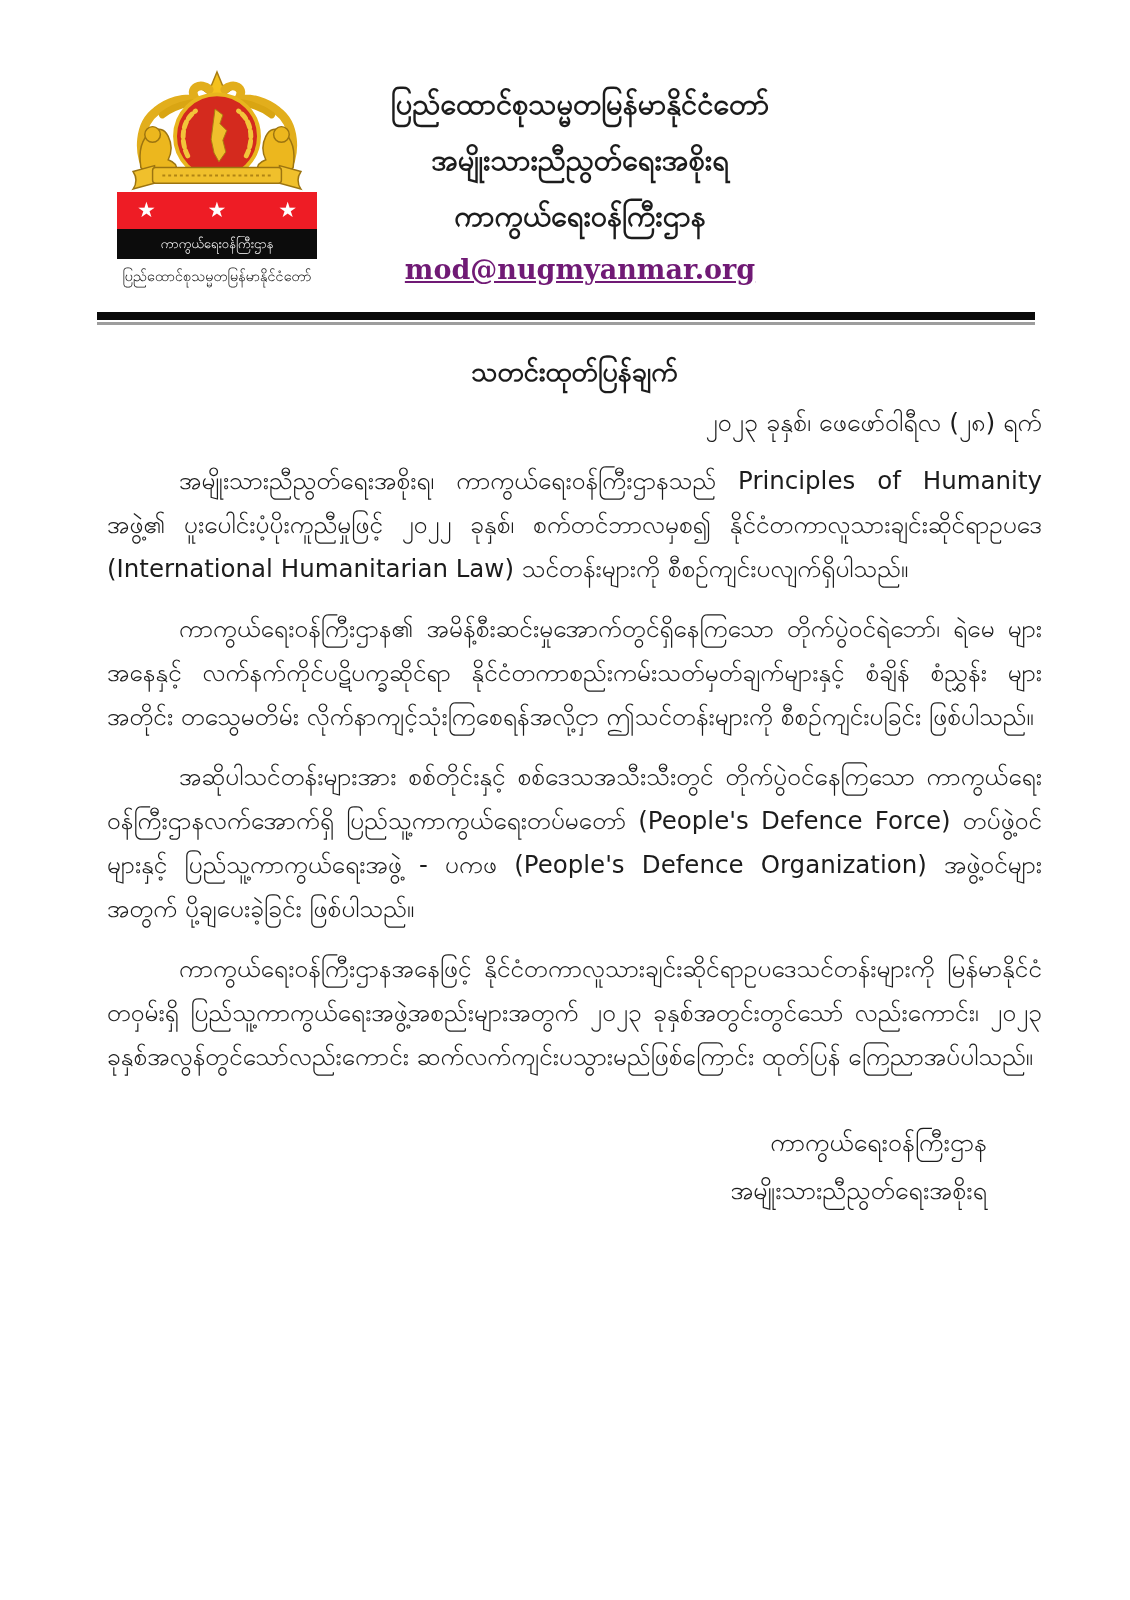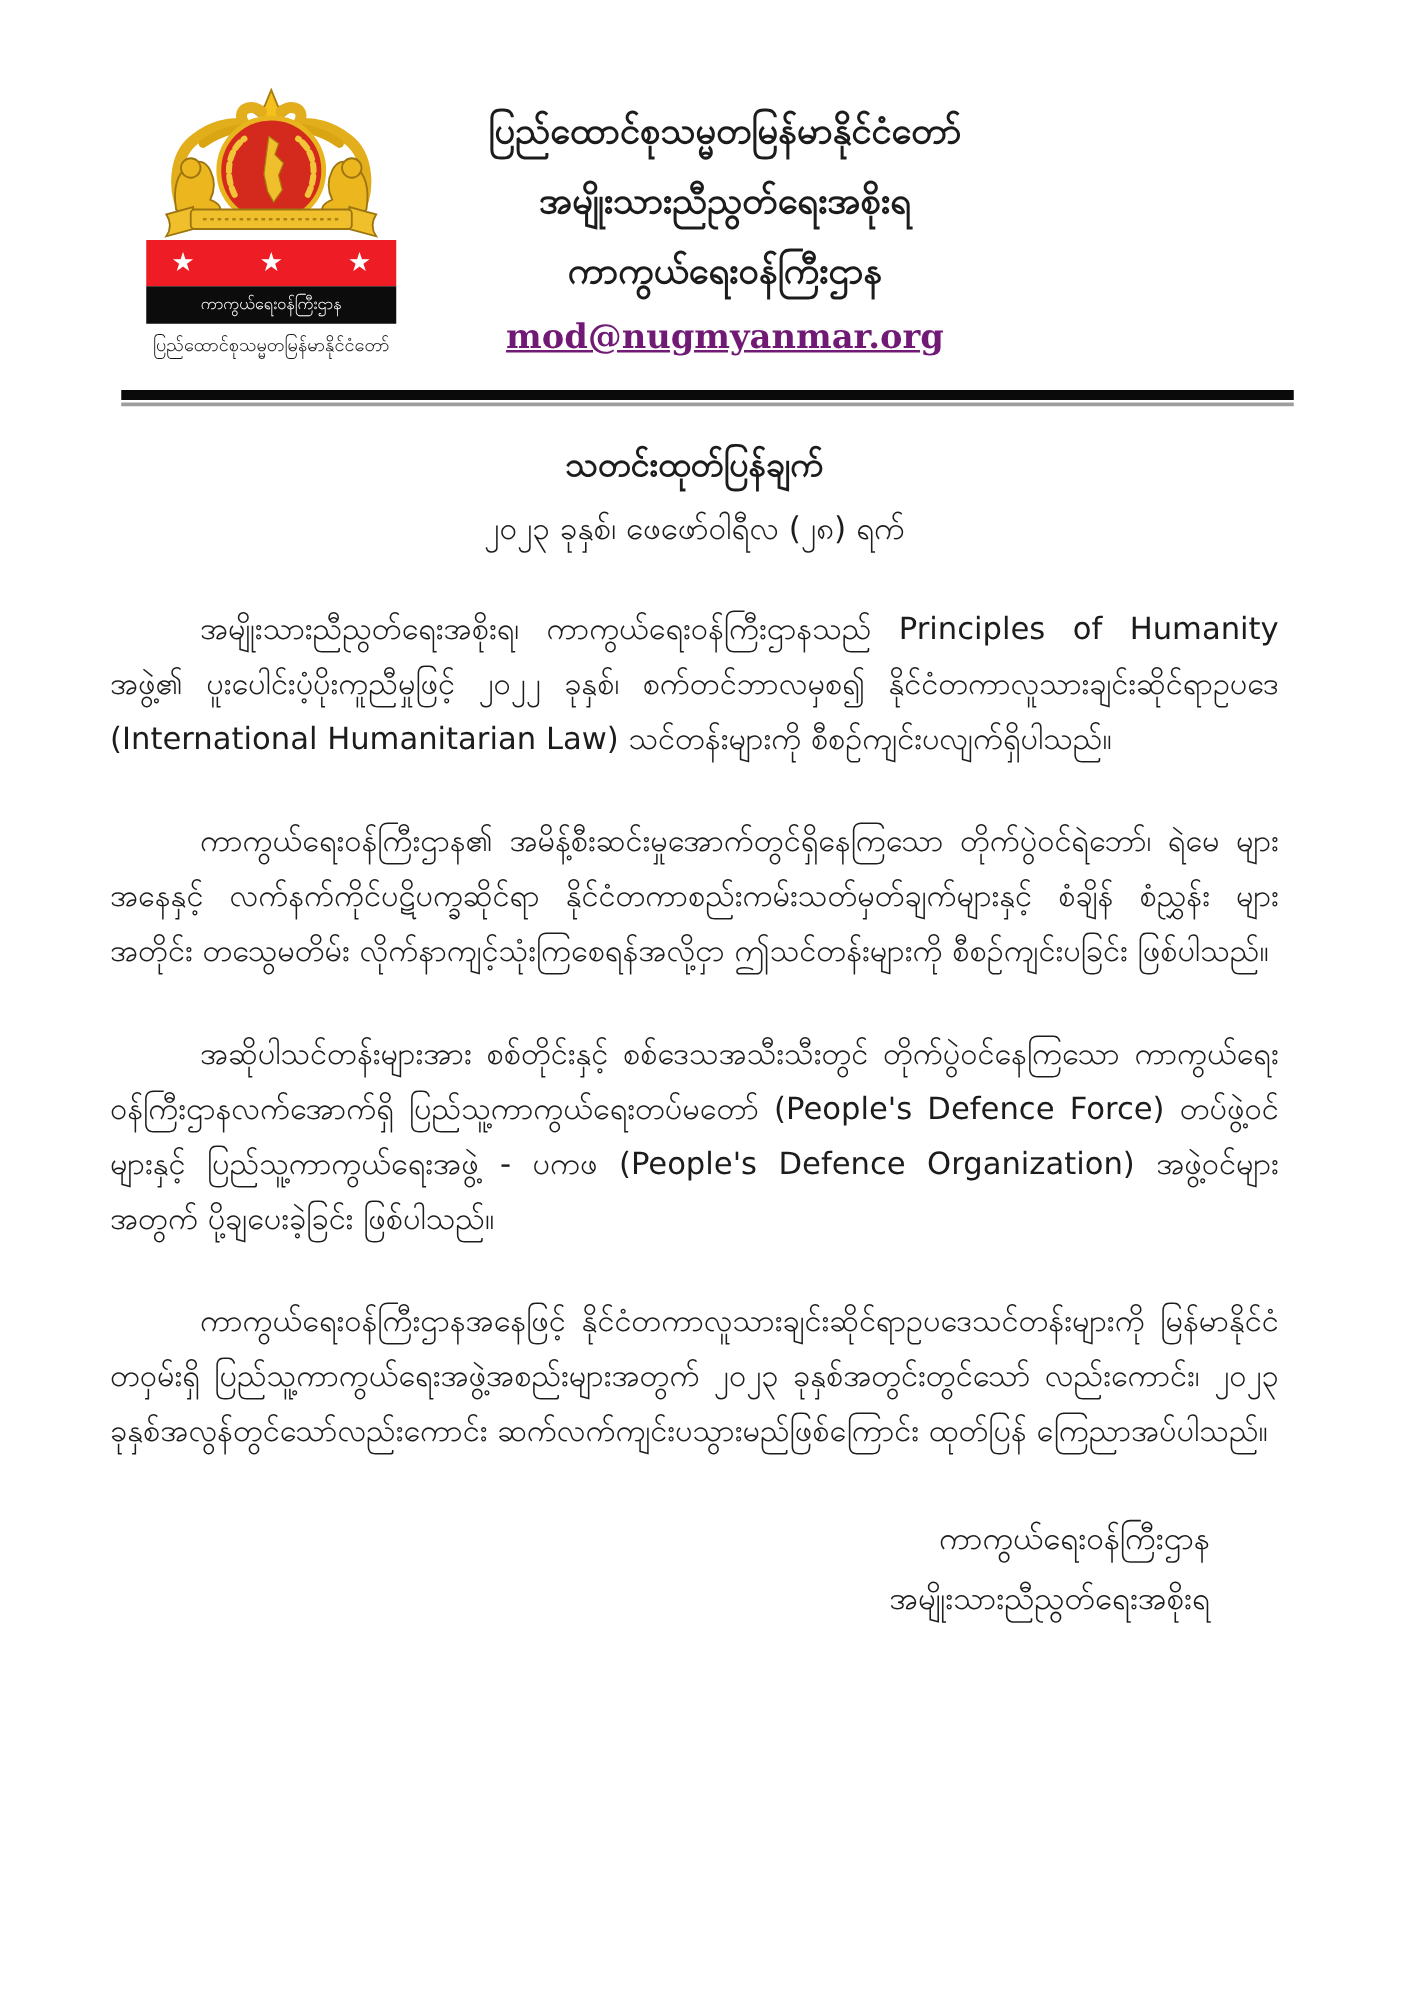--- a/index.html
+++ b/index.html
@@ -104,47 +104,47 @@
   }
   .divider .thin {
     margin-top: 2px;
     height: 3px;
     background: #9d9d9d;
   }
 
   
   .main {
     position: absolute;
-    left: 88px;
+    left: 107px;
     top: 348px;
     width: 935px;
   }
   .doc-type {
     text-align: center;
     font-weight: bold;
     font-size: 27px;
     margin: 6px 0 0 0;
   }
   .date-line {
-    text-align: center;
+    text-align: right;
     font-size: 25px;
     margin: 12px 0 0 0;
   }
   .headline {
     text-align: center;
     font-weight: bold;
     font-size: 27px;
     margin: 54px 0 0 0;
   }
   p.body-para {
     font-size: 24.5px;
     line-height: 44px;
     text-align: justify;
     text-indent: 72px;
-    margin: 38px 0 0 0;
+    margin: 16px 0 0 0;
   }
   .signature {
     margin-top: 40px;
     text-align: right;
     padding-right: 55px;
     font-size: 25px;
     line-height: 48px;
   }
 </style>
 </head>

